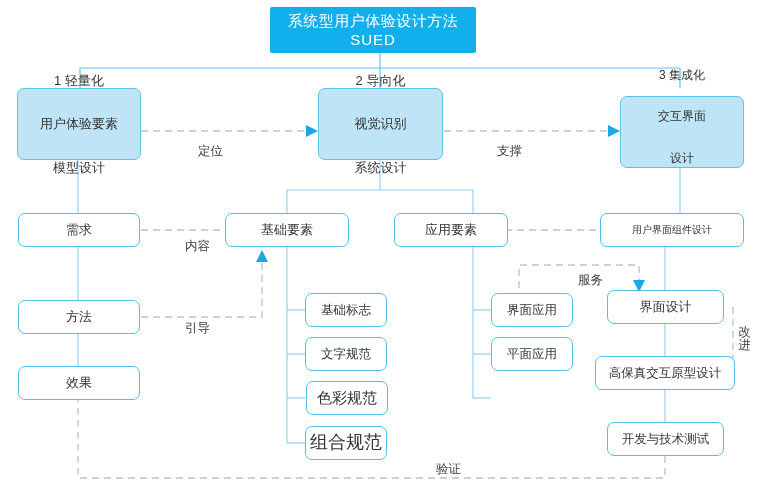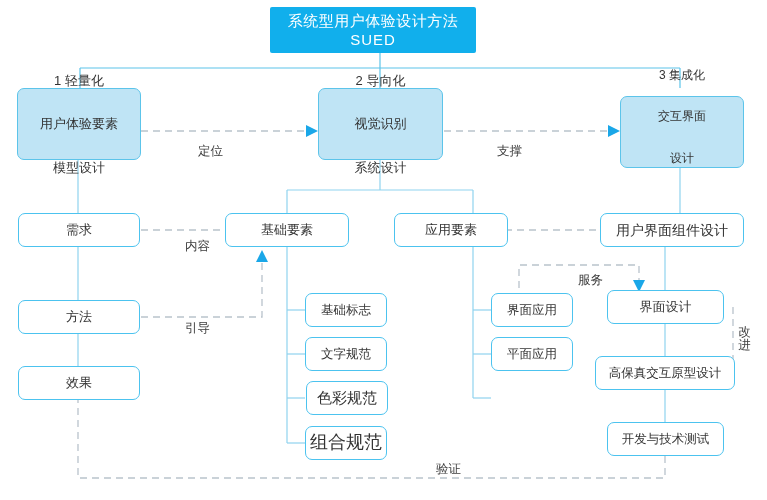--- a/index.html
+++ b/index.html
@@ -130,21 +130,21 @@
   <div class="node" style="left:394px;top:213px;width:114px;height:34px;font-size:13px;">应用要素</div>
 
   <div class="node" style="left:305px;top:293px;width:82px;height:34px;font-size:12.5px;">基础标志</div>
   <div class="node" style="left:305px;top:337px;width:82px;height:34px;font-size:12.5px;">文字规范</div>
   <div class="node" style="left:306px;top:381px;width:82px;height:34px;font-size:15px;">色彩规范</div>
   <div class="node" style="left:305px;top:426px;width:82px;height:34px;font-size:18px;">组合规范</div>
 
   <div class="node" style="left:491px;top:293px;width:82px;height:34px;font-size:12.5px;">界面应用</div>
   <div class="node" style="left:491px;top:337px;width:82px;height:34px;font-size:12.5px;">平面应用</div>
 
-  <div class="node" style="left:600px;top:213px;width:144px;height:34px;font-size:14px;">用户界面组件设计</div>
+  <div class="node" style="left:600px;top:213px;width:144px;height:34px;font-size:10px;">用户界面组件设计</div>
   <div class="node" style="left:607px;top:290px;width:117px;height:34px;font-size:13px;">界面设计</div>
   <div class="node" style="left:595px;top:356px;width:140px;height:34px;font-size:12.5px;">高保真交互原型设计</div>
   <div class="node" style="left:607px;top:422px;width:117px;height:34px;font-size:12.5px;">开发与技术测试</div>
 
   <div class="lbl" style="left:198px;top:143px;">定位</div>
   <div class="lbl" style="left:497px;top:143px;">支撑</div>
   <div class="lbl" style="left:185px;top:238px;">内容</div>
   <div class="lbl" style="left:185px;top:320px;">引导</div>
   <div class="lbl" style="left:578px;top:272px;">服务</div>
   <div class="lbl vert" style="left:738px;top:326px;">改进</div>

